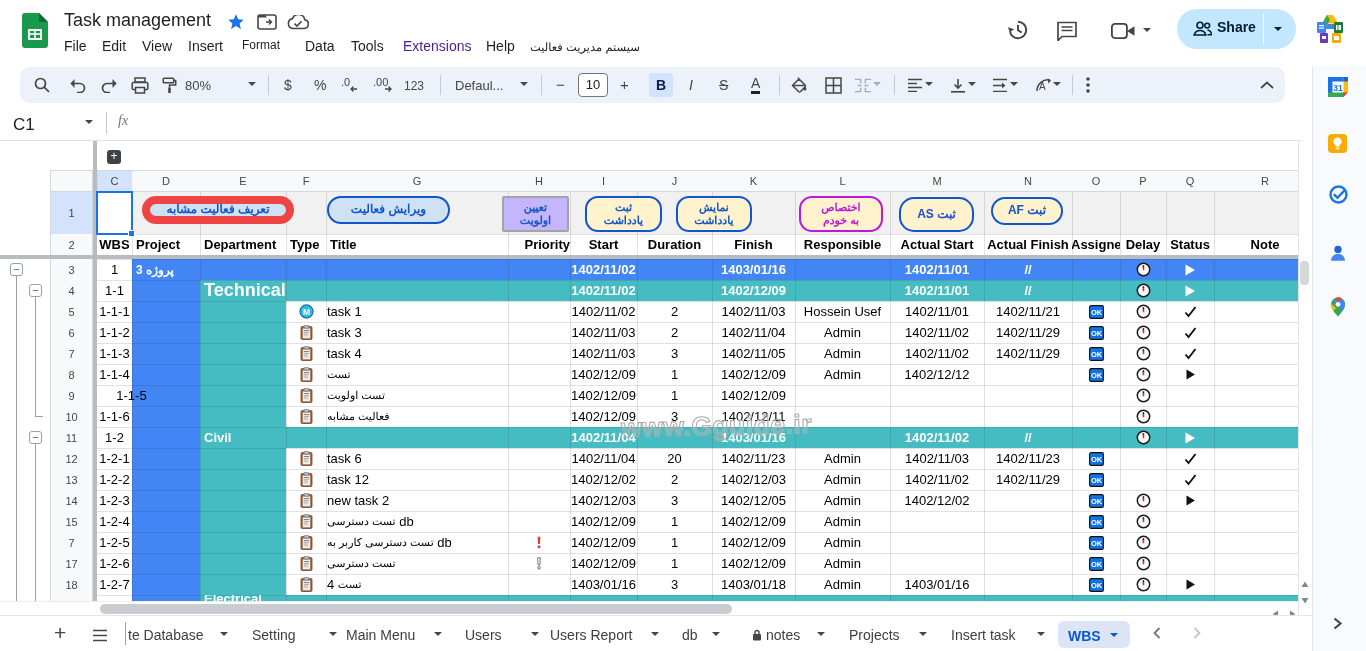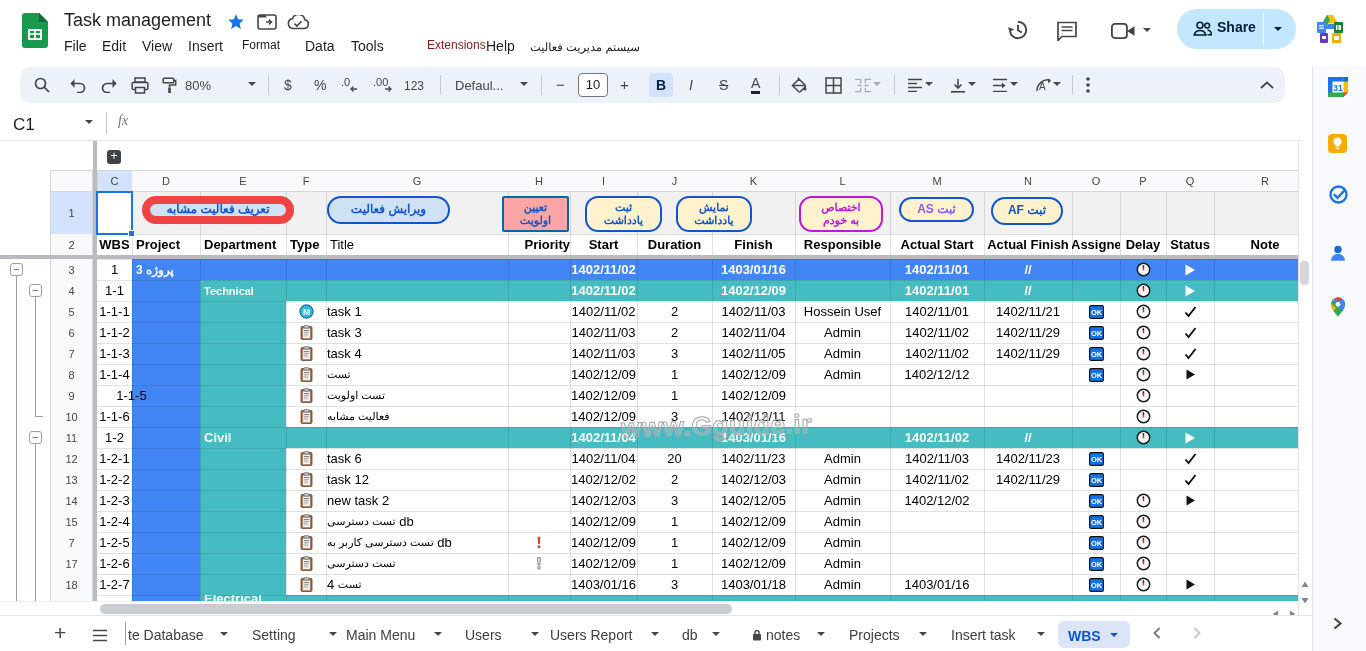--- a/index.html
+++ b/index.html
@@ -33,21 +33,21 @@
       <path d="M6 13.5 a5 5 0 0 1 -0.5 -9.9 a6.4 6.4 0 0 1 12.3 1.2 a4.4 4.4 0 0 1 -0.9 8.7 Z" fill="none" stroke="#444746" stroke-width="1.6"></path>
       <path d="M7.5 8.6 L10 11 L14.5 6.3" stroke="#444746" stroke-width="1.6" fill="none"></path>
     </svg></div>
 <div class="ab" style="left:64px;top:38px;font-size:14px;color:#1f1f1f">File</div>
 <div class="ab" style="left:102px;top:38px;font-size:14px;color:#1f1f1f">Edit</div>
 <div class="ab" style="left:142px;top:38px;font-size:14px;color:#1f1f1f">View</div>
 <div class="ab" style="left:188px;top:38px;font-size:14px;color:#1f1f1f">Insert</div>
 <div class="ab" style="left:242px;top:38px;font-size:12px;color:#1f1f1f">Format</div>
 <div class="ab" style="left:305px;top:38px;font-size:14px;color:#1f1f1f">Data</div>
 <div class="ab" style="left:351px;top:38px;font-size:14px;color:#1f1f1f">Tools</div>
-<div class="ab" style="left:427px;top:38px;font-size:12px;color:#7f1d1d">Extensions</div>
+<div class="ab" style="left:403px;top:38px;font-size:14px;color:#4c1d95">Extensions</div>
 <div class="ab" style="left:486px;top:38px;font-size:14px;color:#1f1f1f">Help</div>
 <div class="ab" style="left:530px;top:40px;font-size:11.5px;color:#202124">سیستم مدیریت فعالیت</div>
 <div class="ab" style="left:1007px;top:19px"><svg width="22" height="22" viewBox="0 0 22 22" style="">
       <path d="M11 2.8 a8.2 8.2 0 1 1 -8.1 9.4" fill="none" stroke="#3e4347" stroke-width="1.9"></path>
       <path d="M0.8 8.2 L3 13 L7.2 10.2 Z" fill="#3e4347"></path>
       <path d="M11 6 V11.2 l3.8 2.3" fill="none" stroke="#3e4347" stroke-width="1.9"></path>
     </svg></div>
 <div class="ab" style="left:1056px;top:21px"><svg width="22" height="20" viewBox="0 0 22 20" style="">
       <path d="M2 1.5 h18 v14 h-14 l-4 4 Z" fill="none" stroke="#444746" stroke-width="1.7"></path>
       <path d="M5.5 6 h11 M5.5 9.5 h11" stroke="#444746" stroke-width="1.5"></path>
@@ -319,37 +319,37 @@
 <div class="ab" style="left:0px;top:255px;width:1298px;height:4px;background:#b8bcc1"></div>
 <div class="ab" style="left:16px;top:276px;width:1px;height:328px;background:#9aa0a6"></div>
 <div class="ab" style="left:35px;top:297px;width:1px;height:120px;background:#9aa0a6"></div>
 <div class="ab" style="left:35px;top:416px;width:8px;height:1px;background:#9aa0a6"></div>
 <div class="ab" style="left:35px;top:444px;width:1px;height:160px;background:#9aa0a6"></div>
 <div class="ab" style="left:10px;top:263px;width:13px;height:13px;border:1px solid #9aa0a6;border-radius:3px;background:#fff;color:#5f6368;font-size:11px;line-height:10px;text-align:center">−</div>
 <div class="ab" style="left:29px;top:284px;width:13px;height:13px;border:1px solid #9aa0a6;border-radius:3px;background:#fff;color:#5f6368;font-size:11px;line-height:10px;text-align:center">−</div>
 <div class="ab" style="left:29px;top:431px;width:13px;height:13px;border:1px solid #9aa0a6;border-radius:3px;background:#fff;color:#5f6368;font-size:11px;line-height:10px;text-align:center">−</div>
 <div class="pill" style="left:142px;top:196px;width:152px;height:28px;background:#cfe2f3;border:8px solid #ef4444;color:#1155cc;font-size:12px">تعریف فعالیت مشابه</div>
 <div class="pill" style="left:327px;top:196px;width:123px;height:28px;background:#cfe2f3;border:2px solid #1155cc;color:#1155cc;font-size:12px">ویرایش فعالیت</div>
-<div class="pill" style="left:502px;top:196px;width:67px;height:36px;background:#fca5a5;border:2px solid #0369a1;color:#1155cc;font-size:11px;border-radius:2px">تعیین<br>اولویت</div>
+<div class="pill" style="left:502px;top:196px;width:67px;height:36px;background:#c4b5fd;border:2px solid #a3a3a3;color:#1155cc;font-size:11px;border-radius:2px">تعیین<br>اولویت</div>
 <div class="pill" style="left:585px;top:196px;width:77px;height:36px;background:#fff2cc;border:2px solid #1155cc;color:#1155cc;font-size:11px;border-radius:13px">ثبت<br>یادداشت</div>
 <div class="pill" style="left:676px;top:196px;width:76px;height:36px;background:#fff2cc;border:2px solid #1155cc;color:#1155cc;font-size:11px;border-radius:13px">نمایش<br>یادداشت</div>
 <div class="pill" style="left:799px;top:196px;width:84px;height:36px;background:#fff2cc;border:2px solid #bc18dc;color:#bc18dc;font-size:11px;border-radius:13px">اختصاص<br>به خودم</div>
-<div class="pill" style="left:899px;top:197px;width:75px;height:25px;background:#fff2cc;border:2px solid #1155cc;color:#8b5cf6;font-size:12px">
+<div class="pill" style="left:899px;top:197px;width:75px;height:35px;background:#fff2cc;border:2px solid #1155cc;color:#1d4ed8;font-size:12px">
     <span dir="rtl">ثبت AS</span>
   </div>
 <div class="pill" style="left:991px;top:197px;width:72px;height:28px;background:#fff2cc;border:2px solid #1155cc;color:#1155cc;font-size:12px">
     <span dir="rtl">ثبت AF</span>
   </div>
 <div class="ab" style="left:96px;top:191px;width:37px;height:44px;border:2px solid #1a73e8"></div>
 <div class="ab" style="left:128px;top:230px;width:7px;height:7px;background:#1a73e8;border:1px solid #fff"></div>
 <div class="ct" style="left:97px;top:234px;width:35px;height:21px;justify-content:center;font-size:13px;font-weight:bold;">WBS</div>
 <div class="ct" style="left:132px;top:234px;width:68px;height:21px;justify-content:flex-start;font-size:13px;padding-left:4px;font-weight:bold;">Project</div>
 <div class="ct" style="left:200px;top:234px;width:86px;height:21px;justify-content:flex-start;font-size:13px;padding-left:4px;font-weight:bold;">Department</div>
 <div class="ct" style="left:286px;top:234px;width:40px;height:21px;justify-content:flex-start;font-size:13px;padding-left:4px;font-weight:bold;">Type</div>
-<div class="ct" style="left:326px;top:234px;width:182px;height:21px;justify-content:flex-start;font-size:13px;padding-left:4px;font-weight:normal;">Title</div>
+<div class="ct" style="left:326px;top:234px;width:182px;height:21px;justify-content:flex-start;font-size:13px;padding-left:4px;font-weight:bold;">Title</div>
 <div class="ct" style="left:508px;top:234px;width:62px;height:21px;justify-content:flex-end;font-size:13px;font-weight:bold;">Priority</div>
 <div class="ct" style="left:570px;top:234px;width:67px;height:21px;justify-content:center;font-size:13px;font-weight:bold;">Start</div>
 <div class="ct" style="left:637px;top:234px;width:75px;height:21px;justify-content:center;font-size:13px;font-weight:bold;">Duration</div>
 <div class="ct" style="left:712px;top:234px;width:83px;height:21px;justify-content:center;font-size:13px;font-weight:bold;">Finish</div>
 <div class="ct" style="left:795px;top:234px;width:95px;height:21px;justify-content:center;font-size:13px;font-weight:bold;">Responsible</div>
 <div class="ct" style="left:890px;top:234px;width:94px;height:21px;justify-content:center;font-size:13px;font-weight:bold;">Actual Start</div>
 <div class="ct" style="left:984px;top:234px;width:88px;height:21px;justify-content:center;font-size:13px;font-weight:bold;">Actual Finish</div>
 <div class="ct" style="left:1072px;top:234px;width:48px;height:21px;justify-content:flex-start;font-size:13px;padding-left:4px;font-weight:bold;">
     <span style="margin-left:-5px">Assignee</span>
   </div>
@@ -368,21 +368,21 @@
 <div class="ct" style="left:97px;top:448px;width:35px;height:21px;justify-content:center;font-size:13px;">1-2-1</div>
 <div class="ct" style="left:97px;top:469px;width:35px;height:21px;justify-content:center;font-size:13px;">1-2-2</div>
 <div class="ct" style="left:97px;top:490px;width:35px;height:21px;justify-content:center;font-size:13px;">1-2-3</div>
 <div class="ct" style="left:97px;top:511px;width:35px;height:21px;justify-content:center;font-size:13px;">1-2-4</div>
 <div class="ct" style="left:97px;top:532px;width:35px;height:21px;justify-content:center;font-size:13px;">1-2-5</div>
 <div class="ct" style="left:97px;top:553px;width:35px;height:21px;justify-content:center;font-size:13px;">1-2-6</div>
 <div class="ct" style="left:97px;top:574px;width:35px;height:21px;justify-content:center;font-size:13px;">1-2-7</div>
 <div class="ct" style="left:132px;top:259px;width:68px;height:21px;justify-content:flex-start;font-size:12px;padding-left:4px;font-weight:bold;color:#fff;">
     <span dir="rtl">پروژه 3</span>
   </div>
-<div class="ct" style="left:200px;top:280px;width:86px;height:21px;justify-content:flex-start;font-size:11px;padding-left:4px;font-weight:bold;color:#fff;">Technical</div>
+<div class="ct" style="left:200px;top:280px;width:86px;height:21px;justify-content:flex-start;font-size:18px;padding-left:4px;font-weight:bold;color:#fff;">Technical</div>
 <div class="ct" style="left:200px;top:427px;width:86px;height:21px;justify-content:flex-start;font-size:13px;padding-left:4px;font-weight:bold;color:#fff;">Civil</div>
 <div class="ct" style="left:200px;top:595px;width:86px;height:6px;justify-content:flex-start;font-size:13px;padding-left:4px;font-weight:bold;color:#fff;">Electrical</div>
 <div class="ct" style="left:570px;top:259px;width:67px;height:21px;justify-content:center;font-size:13px;font-weight:bold;color:#fff;">1402/11/02</div>
 <div class="ct" style="left:712px;top:259px;width:83px;height:21px;justify-content:center;font-size:13px;font-weight:bold;color:#fff;">1403/01/16</div>
 <div class="ct" style="left:890px;top:259px;width:94px;height:21px;justify-content:center;font-size:13px;font-weight:bold;color:#fff;">1402/11/01</div>
 <div class="ct" style="left:984px;top:259px;width:88px;height:21px;justify-content:center;font-size:13px;font-weight:bold;color:#fff;">//</div>
 <div class="ct" style="left:570px;top:280px;width:67px;height:21px;justify-content:center;font-size:13px;font-weight:bold;color:#fff;">1402/11/02</div>
 <div class="ct" style="left:712px;top:280px;width:83px;height:21px;justify-content:center;font-size:13px;font-weight:bold;color:#fff;">1402/12/09</div>
 <div class="ct" style="left:890px;top:280px;width:94px;height:21px;justify-content:center;font-size:13px;font-weight:bold;color:#fff;">1402/11/01</div>
 <div class="ct" style="left:984px;top:280px;width:88px;height:21px;justify-content:center;font-size:13px;font-weight:bold;color:#fff;">//</div>

